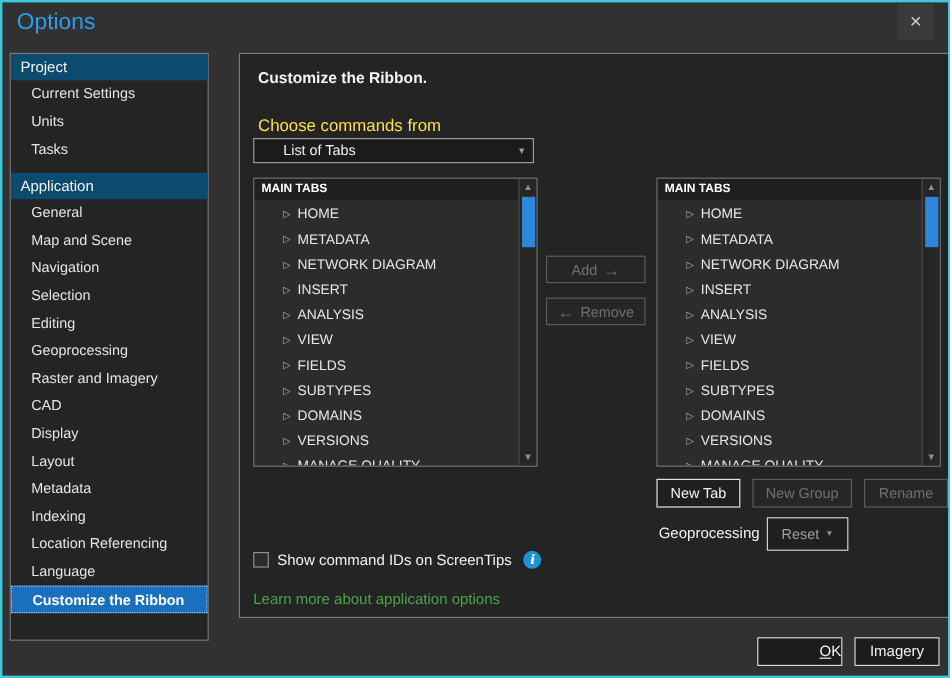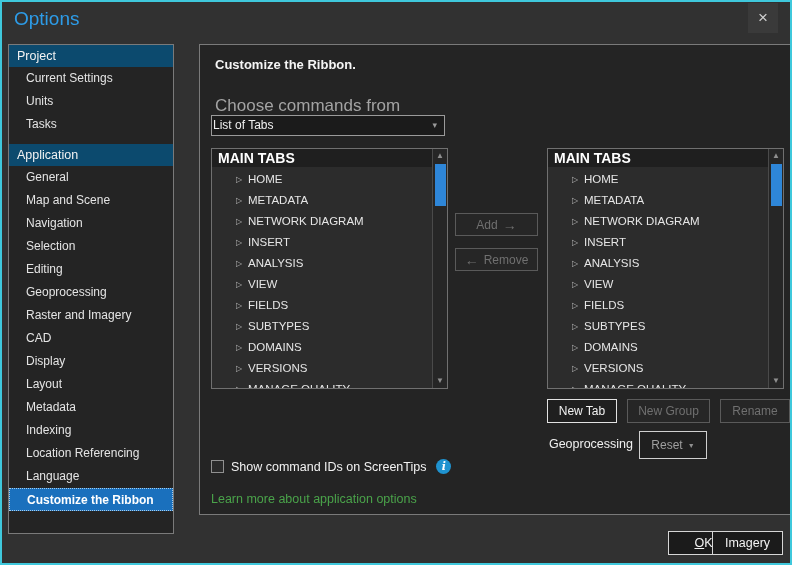--- a/index.html
+++ b/index.html
@@ -37,39 +37,39 @@
     background:var(--selection-blue,#1a70bd); color:#ffffff; font-weight:bold;
     border:1px dotted #a8cdeb;
   }
 
   
   .main-panel {
     position:absolute; left:179px; top:42px; width:603px; height:471px;
     background:#242424; border:1px solid #7a7a7a;margin-left:18px;
   }
   .panel-heading { position:absolute; left:15px; top:12px; font-size:13px; font-weight:bold; color:#f5f5f5; }
-  .choose-label  { position:absolute; left:15px; top:51px; font-size:17px; color:#a3a3a3; }
+  .choose-label  { position:absolute; left:15px; top:51px; font-size:14px; color:#fde047; }
 
   .dropdown {
     position:absolute; left:11px; top:70px; width:234px; height:21px;
     background:#1b1b1b; border:1px solid #9a9a9a;
-    font-size:12px; color:#f0f0f0; line-height:19px; padding-left:1px;
+    font-size:12px; color:#f0f0f0; line-height:19px; padding-left:24px;
   }
   .dropdown .dd-arrow { position:absolute; right:7px; top:0; font-size:9px; color:#9a9a9a; line-height:19px; }
 
   
   .listbox {
     position:absolute; top:103px; width:237px; height:241px;
     background:#2c2c2c; border:1px solid #707070; overflow:hidden;
   }
   .listbox.left  { left:11px; }
   .listbox.right { left:347px; }
   .list-header {
     width:calc(100% - 15px); height:18px; line-height:18px;
-    background:#1f1f1f; color:#ffffff; font-size:14px; font-weight:bold; padding-left:6px;
+    background:#1f1f1f; color:#ffffff; font-size:10px; font-weight:bold; padding-left:6px;
   }
   .list-body { width:calc(100% - 15px); height:calc(100% - 18px); overflow:hidden; }
   .tree-row { height:21px; line-height:21px; white-space:nowrap; }
   .expander { display:inline-block; width:12px; margin-left:24px; font-size:8px; color:#b5b5b5; vertical-align:1px; }
   .tree-label { font-size:11.5px; color:#e6e6e6; }
 
   .scrollbar {
     position:absolute; right:0; top:0; bottom:0; width:15px;
     background:#262626; border-left:1px solid #4a4a4a;
   }
@@ -108,21 +108,21 @@
     display:flex; align-items:center; justify-content:center;
   }
   .learn-link { position:absolute; left:11px; top:447px; font-size:12.5px; color:var(--link-green,#4aa34a); cursor:default; }
 
   
   .footer-btn {
     position:absolute; top:529px; width:71px; height:24px;
     background:#1b1b1b; border:1px solid #d6d6d6; color:#f2f2f2; font-size:12.5px;
     display:flex; align-items:center; justify-content:center; cursor:default;
   }
-  .ok-btn { left:666px; }
+  .ok-btn { left:629px;justify-content:flex-end; }
   .cancel-btn { left:710px; }
   .accel { text-decoration:underline; }
 </style>
 </head>
 <body>
 
 <div class="dialog">
 
   <div class="title">Options</div>
   <div class="close-btn">×</div>

